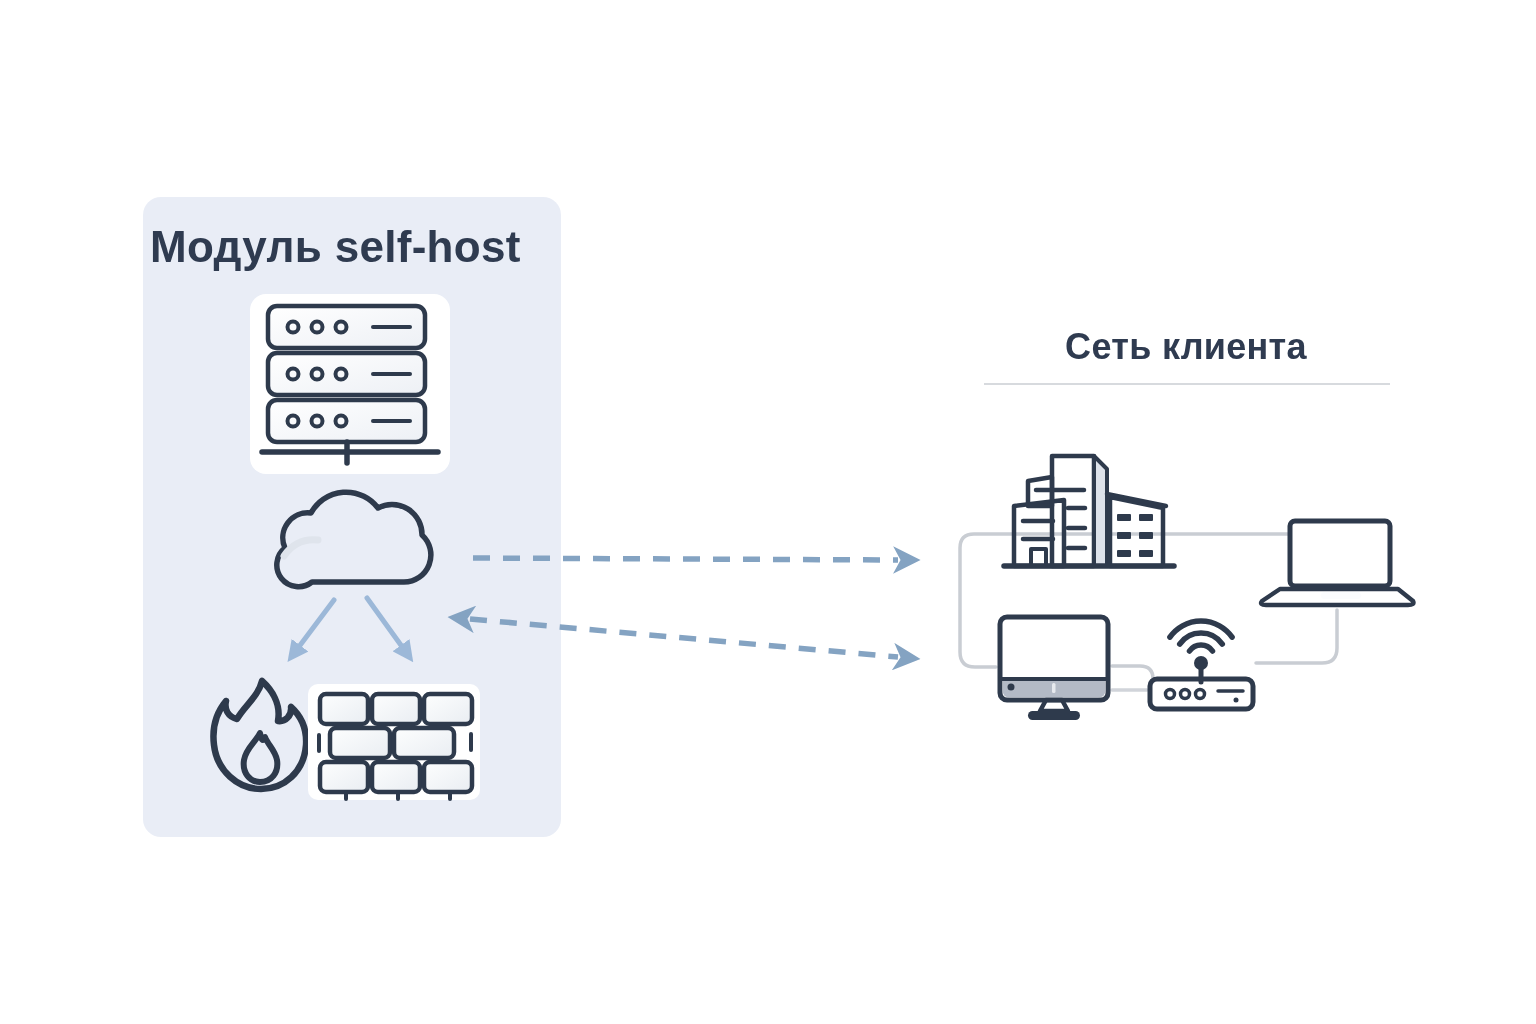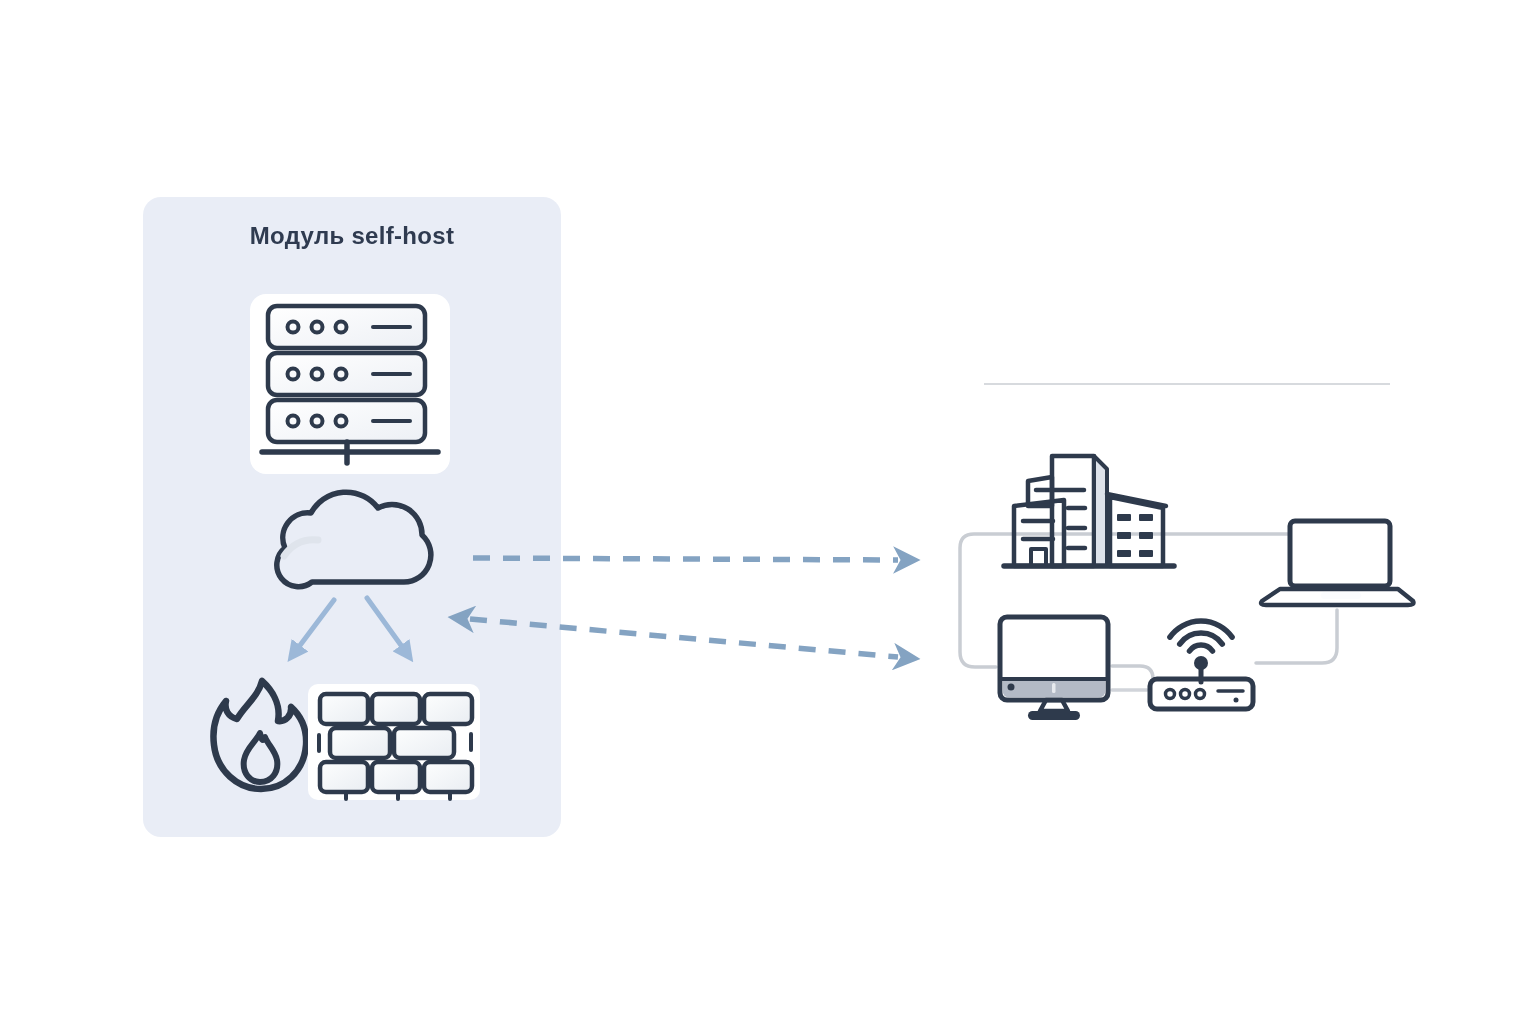--- a/index.html
+++ b/index.html
@@ -19,21 +19,21 @@
   .stage{
     position:relative;width:1536px;height:1024px;background:#ffffff;overflow:hidden;
     font-family:"Liberation Sans","DejaVu Sans",sans-serif;
   }
   .panel{
     position:absolute;left:143px;top:197px;width:418px;height:640px;
     background:var(--panel-bg);border-radius:18px;
   }
   .panel-title{
     position:absolute;left:150px;top:222px;width:404px;
-    text-align:center;font-size:24px;font-weight:600;letter-spacing:0.3px;
+    text-align:left;font-size:44px;font-weight:600;letter-spacing:0.3px;
     color:var(--title-text);
   }
   .network-title{
     position:absolute;left:980px;top:326px;width:412px;
     text-align:center;font-size:36px;font-weight:600;letter-spacing:0.3px;
     color:var(--title-text);
   }
   .network-underline{
     position:absolute;left:984px;top:383px;width:406px;height:2px;
     background:var(--underline);
@@ -46,20 +46,21 @@
 </style>
 </head>
 <body>
 
 <div class="stage">
 
   <div class="panel"></div>
 
   <div class="panel-title">Модуль self-host</div>
 
+  <div class="network-title">Сеть клиента</div>
 
   <div class="network-underline"></div>
 
   <svg class="diagram" width="1536" height="1024" viewBox="0 0 1536 1024">
     <defs>
       <linearGradient id="g1" x1="0" y1="0" x2="1" y2="1">
         <stop offset="0" stop-color="#ffffff"></stop>
         <stop offset="1" stop-color="#edf0f5"></stop>
       </linearGradient>
       <linearGradient id="g2" x1="0" y1="0" x2="1" y2="1">

